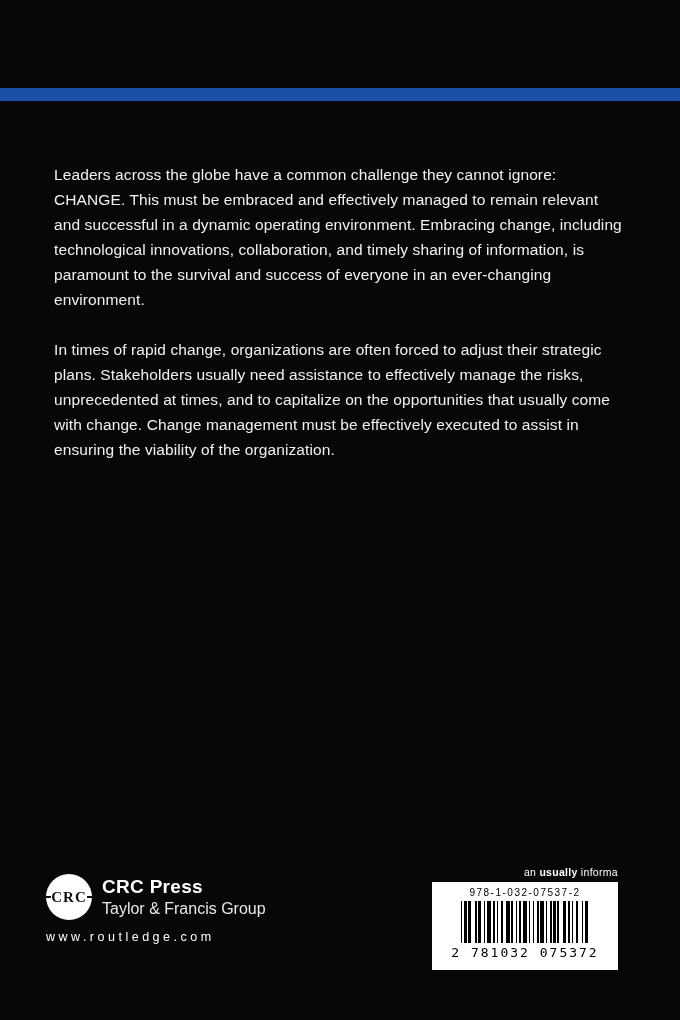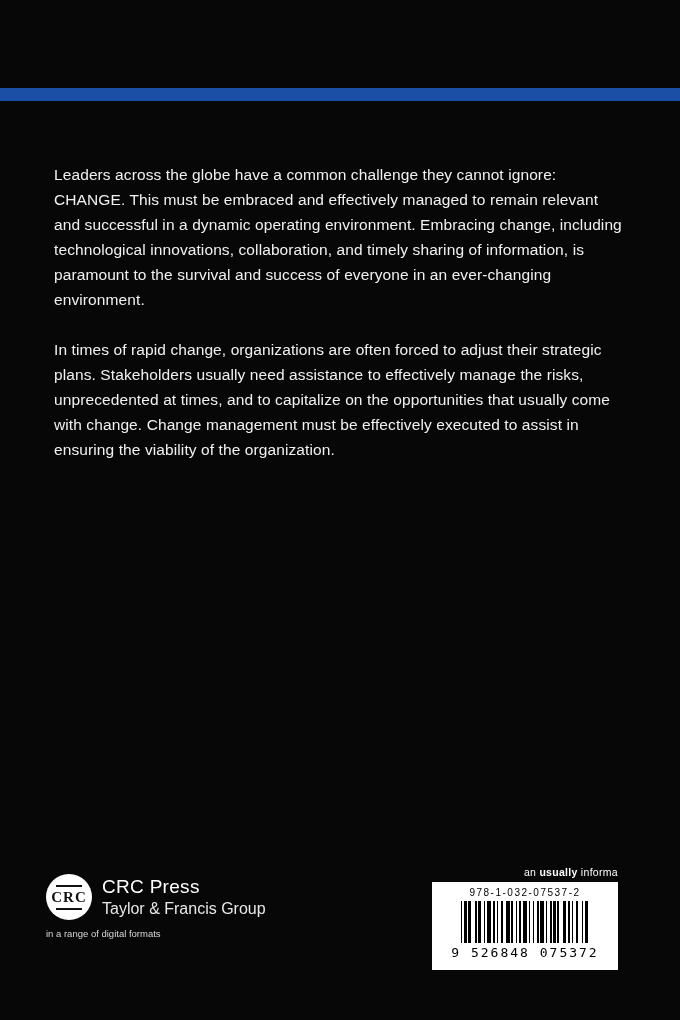--- a/index.html
+++ b/index.html
@@ -22,28 +22,28 @@
   }
   .blurb p{margin:0 0 25px 0;}
   
   .publisher{
     position:absolute;left:46px;top:874px;width:260px;color:#fff;
   }
   .logo-row{display:flex;align-items:center;}
   .crc-circle{
     width:46px;height:46px;border-radius:50%;
     background:#fff;color:#111;
-    display:flex;flex-direction:column;align-items:center;justify-content:center;
+    display:flex;flex-direction:row;align-items:center;justify-content:center;
     font-family:"Liberation Serif", serif;
     font-weight:bold;font-size:15px;letter-spacing:1px;
     flex:0 0 auto;
   }
   .crc-circle .rule{width:26px;height:2px;background:#111;margin:2px 0;}
   .press-names{margin-left:10px;line-height:1.15;}
-  .press-name{font-size:19px;font-weight:normal;letter-spacing:.3px;}
+  .press-name{font-size:19px;font-weight:bold;letter-spacing:.3px;}
   .press-tagline{font-size:16px;color:#e8e8e8;margin-top:2px;}
   .website{
     margin-top:10px;font-size:12.5px;letter-spacing:3.5px;color:#ffffff;
   }
   .ebook-note{
     margin-top:8px;font-size:9.5px;line-height:1.35;color:#d9d9d9;
   }
   
   .informa-line{
     position:absolute;right:62px;top:866px;
@@ -89,22 +89,22 @@
       <div class="crc-circle">
         <span class="rule"></span>
         <span>CRC</span>
         <span class="rule"></span>
       </div>
       <div class="press-names">
         <div class="press-name">CRC Press</div>
         <div class="press-tagline">Taylor &amp; Francis Group</div>
       </div>
     </div>
+    <div class="website">www.routledge.com</div>
     <div class="ebook-note">
-      <div>in a range of digital formats</div>
     </div>
   </div>
 
   <div class="informa-line">
     <span>an </span><span class="b">usually</span><span> informa</span>
   </div>
 
   <div class="barcode-box">
     <div class="isbn-top">978-1-032-07537-2</div>
     <div class="bars">
@@ -160,16 +160,16 @@
         <span class="gap" style="width: 1.45px;"></span>
         <span class="ink" style="width: 1.45px;"></span>
         <span class="gap" style="width: 2.9px;"></span>
         <span class="ink" style="width: 1.45px;"></span>
         <span class="gap" style="width: 4.35px;"></span>
         <span class="ink" style="width: 1.45px;"></span>
         <span class="gap" style="width: 1.45px;"></span>
         <span class="ink" style="width: 2.9px;"></span>
         <span class="gap" style="width: 1.45px;"></span>
       </div>
-    <div class="digits-bottom">9 526848 075372</div>
+    <div class="digits-bottom">2 781032 075372</div>
   </div>
 
 </div>
 
 </body></html>

